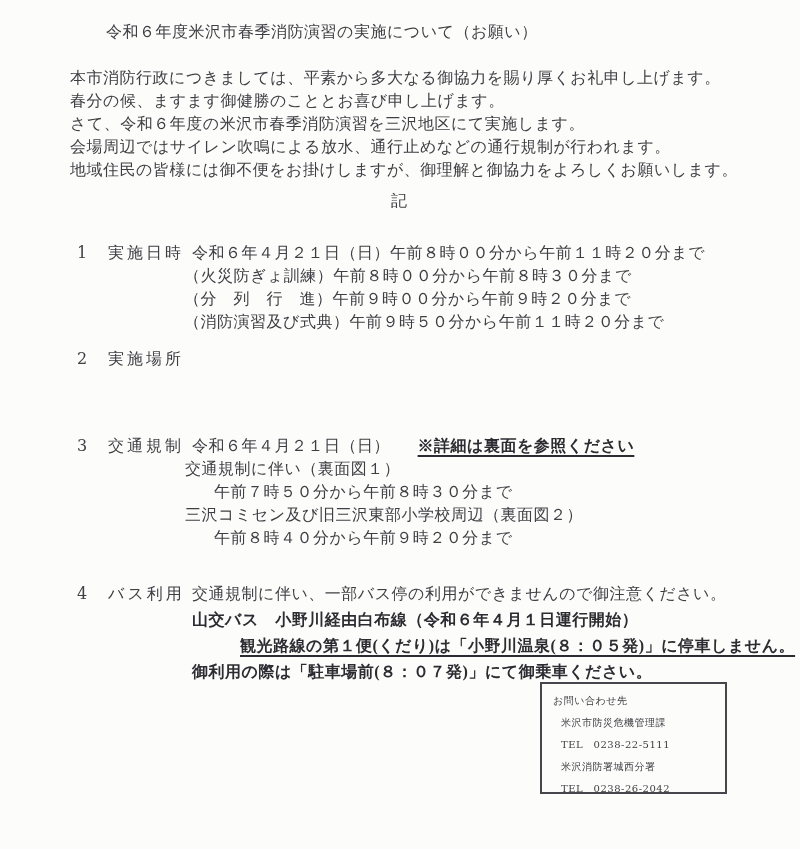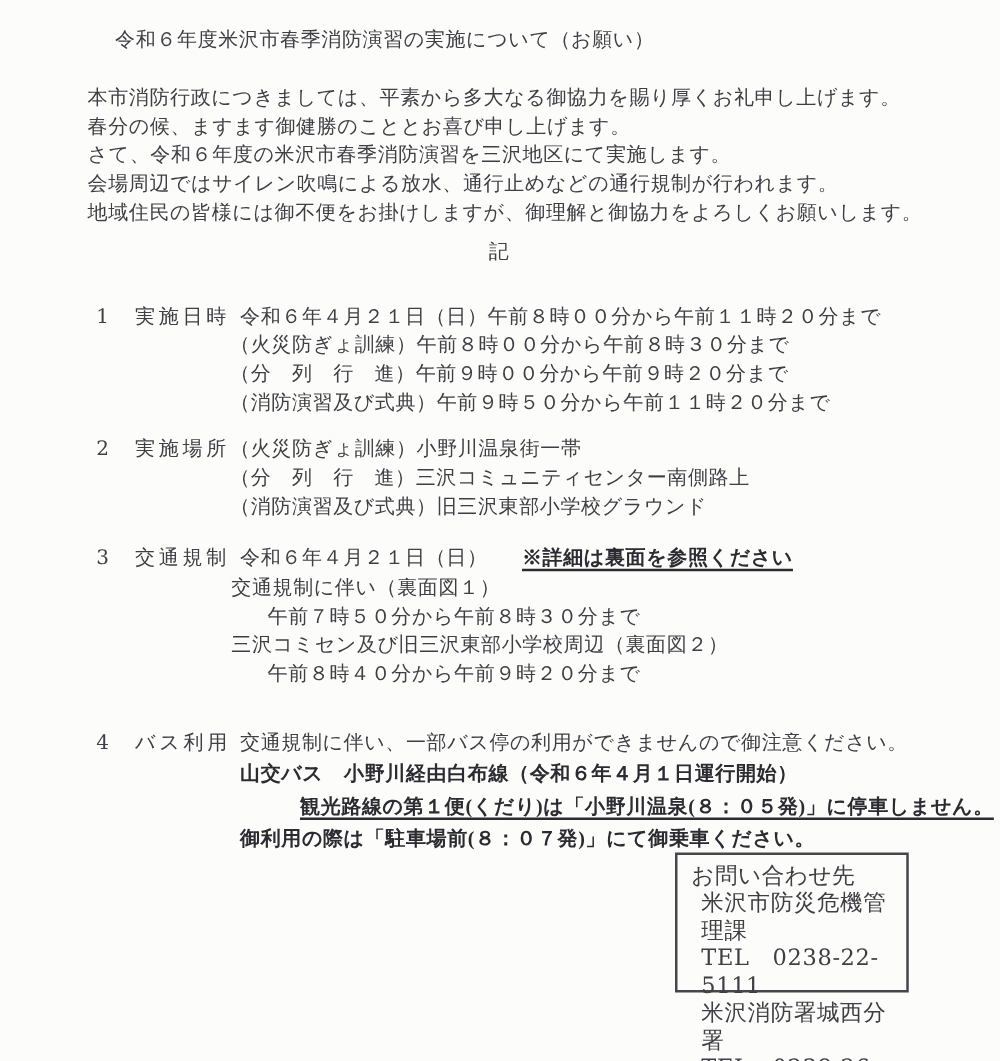--- a/index.html
+++ b/index.html
@@ -7,21 +7,21 @@
     position:relative;
     width:800px;height:849px;
     margin:0 auto;
     background:#fcfcfa;
     font-family:"DejaVu Serif","Liberation Serif",serif;
     font-size:16px;
     color:#3e3e44;
     letter-spacing:0.5px;
     overflow:hidden;
   }
-  .title{position:absolute;left:92px;top:22px;}
+  .title{position:absolute;left:106px;top:22px;}
   .intro{position:absolute;left:70px;top:66px;line-height:23px;}
   .ki{position:absolute;left:0;top:191px;width:100%;text-align:center;letter-spacing:2px;}
   .item{position:absolute;left:0;right:0;line-height:23px;}
   .item .num{position:absolute;left:77px;top:0;}
   .item .label{position:absolute;left:108px;top:0;letter-spacing:3px;}
   .item .content{margin-left:192px;}
   .hang{margin-left:-8px;}
   .area{margin-left:-7px;}
   .time{margin-left:22px;}
   .b{font-weight:700;color:#2b2b31;font-family:Liberation Serif, serif;}
@@ -29,21 +29,21 @@
   .note{margin-left:22px;}
   #item-schedule{top:241px;}
   #item-location{top:347px;}
   #item-traffic{top:434px;}
   #item-bus{top:581px;line-height:26px;}
   .contact-box{
     position:absolute;left:540px;top:682px;
     width:187px;height:112px;
     box-sizing:border-box;
     border:2px solid #46464c;
-    font-size:18px;line-height:22px;
+    font-size:10px;line-height:22px;
     letter-spacing:0.5px;
     padding:6px 0 0 11px;
   }
   .contact-box .sub{padding-left:8px;}
 </style>
 </head>
 <body>
 
 <div class="page">
 
@@ -66,25 +66,20 @@
       <div>令和６年４月２１日（日）午前８時００分から午前１１時２０分まで</div>
       <div class="hang">（火災防ぎょ訓練）午前８時００分から午前８時３０分まで</div>
       <div class="hang">（分　列　行　進）午前９時００分から午前９時２０分まで</div>
       <div class="hang">（消防演習及び式典）午前９時５０分から午前１１時２０分まで</div>
     </div>
   </div>
 
   <div class="item" id="item-location">
     <span class="num">2</span>
     <span class="label">実施場所</span>
-    <div class="content">
-      <div class="hang">（火災防ぎょ訓練）小野川温泉街一帯</div>
-      <div class="hang">（分　列　行　進）三沢コミュニティセンター南側路上</div>
-      <div class="hang">（消防演習及び式典）旧三沢東部小学校グラウンド</div>
-    </div>
   </div>
 
   <div class="item" id="item-traffic">
     <span class="num">3</span>
     <span class="label">交通規制</span>
     <div class="content">
       <div>
         <span>令和６年４月２１日（日）</span>
         <span class="b u note">※詳細は裏面を参照ください</span>
       </div>

